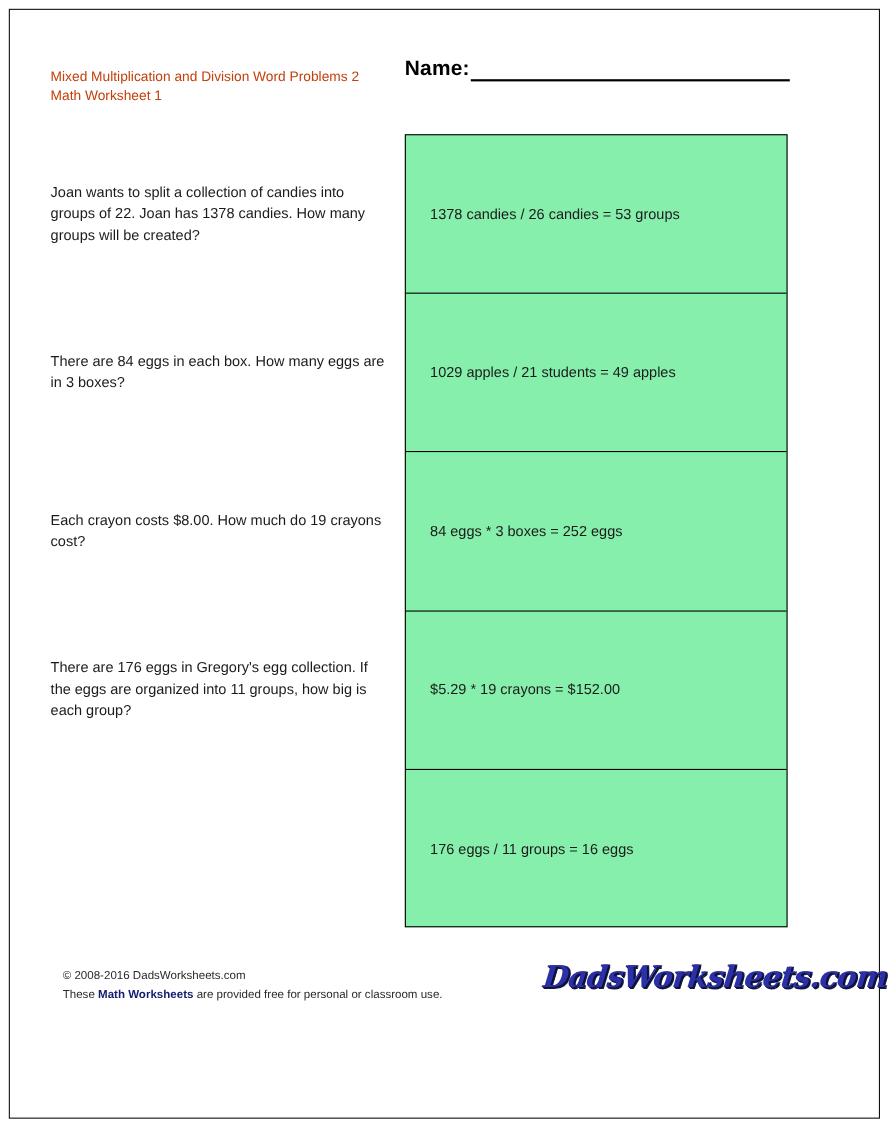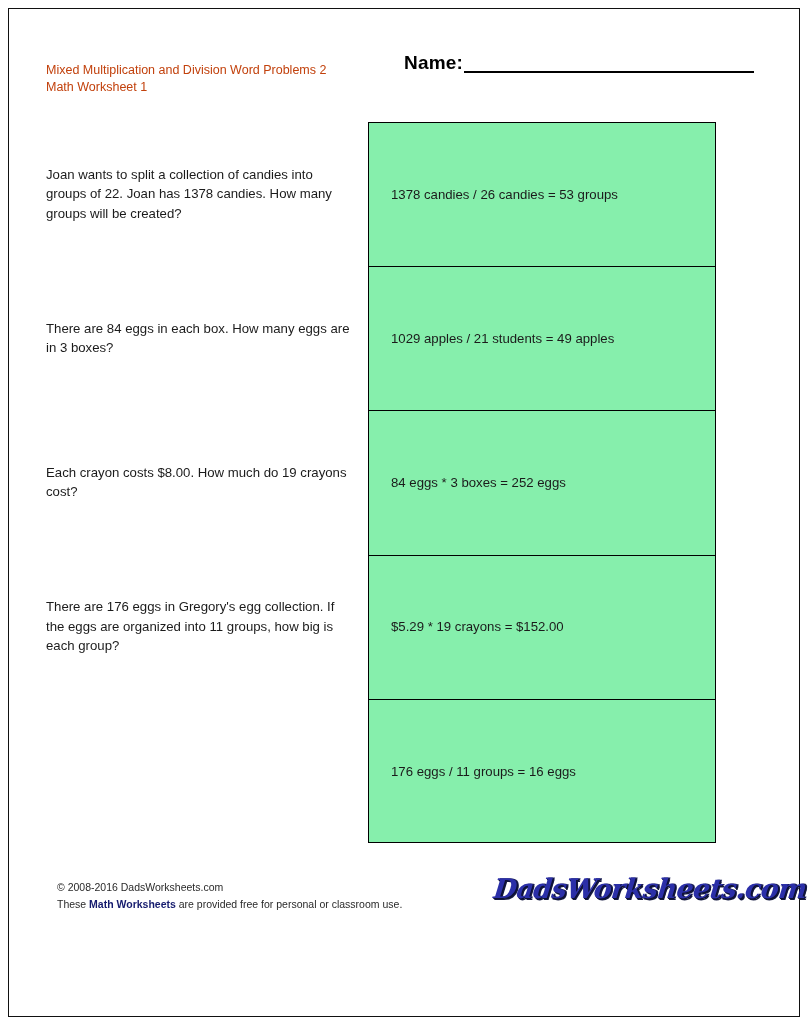--- a/index.html
+++ b/index.html
@@ -49,23 +49,22 @@
   }
   #worksheet-titles .title-line {
     display: block;
     white-space: nowrap;
   }
   #name-field {
     position: absolute;
     left: 368px;
     top: 52px;
     display: flex;
-    align-items: flex-start;
+    align-items: flex-end;
     width: 350px;
-    margin-left: 36px;
   }
   #name-label {
     font-size: 19px;
     font-weight: bold;
     line-height: 22px;
     color: #000;
     letter-spacing: 0.2px;
   }
   #name-blank {
     flex: 1 1 auto;

